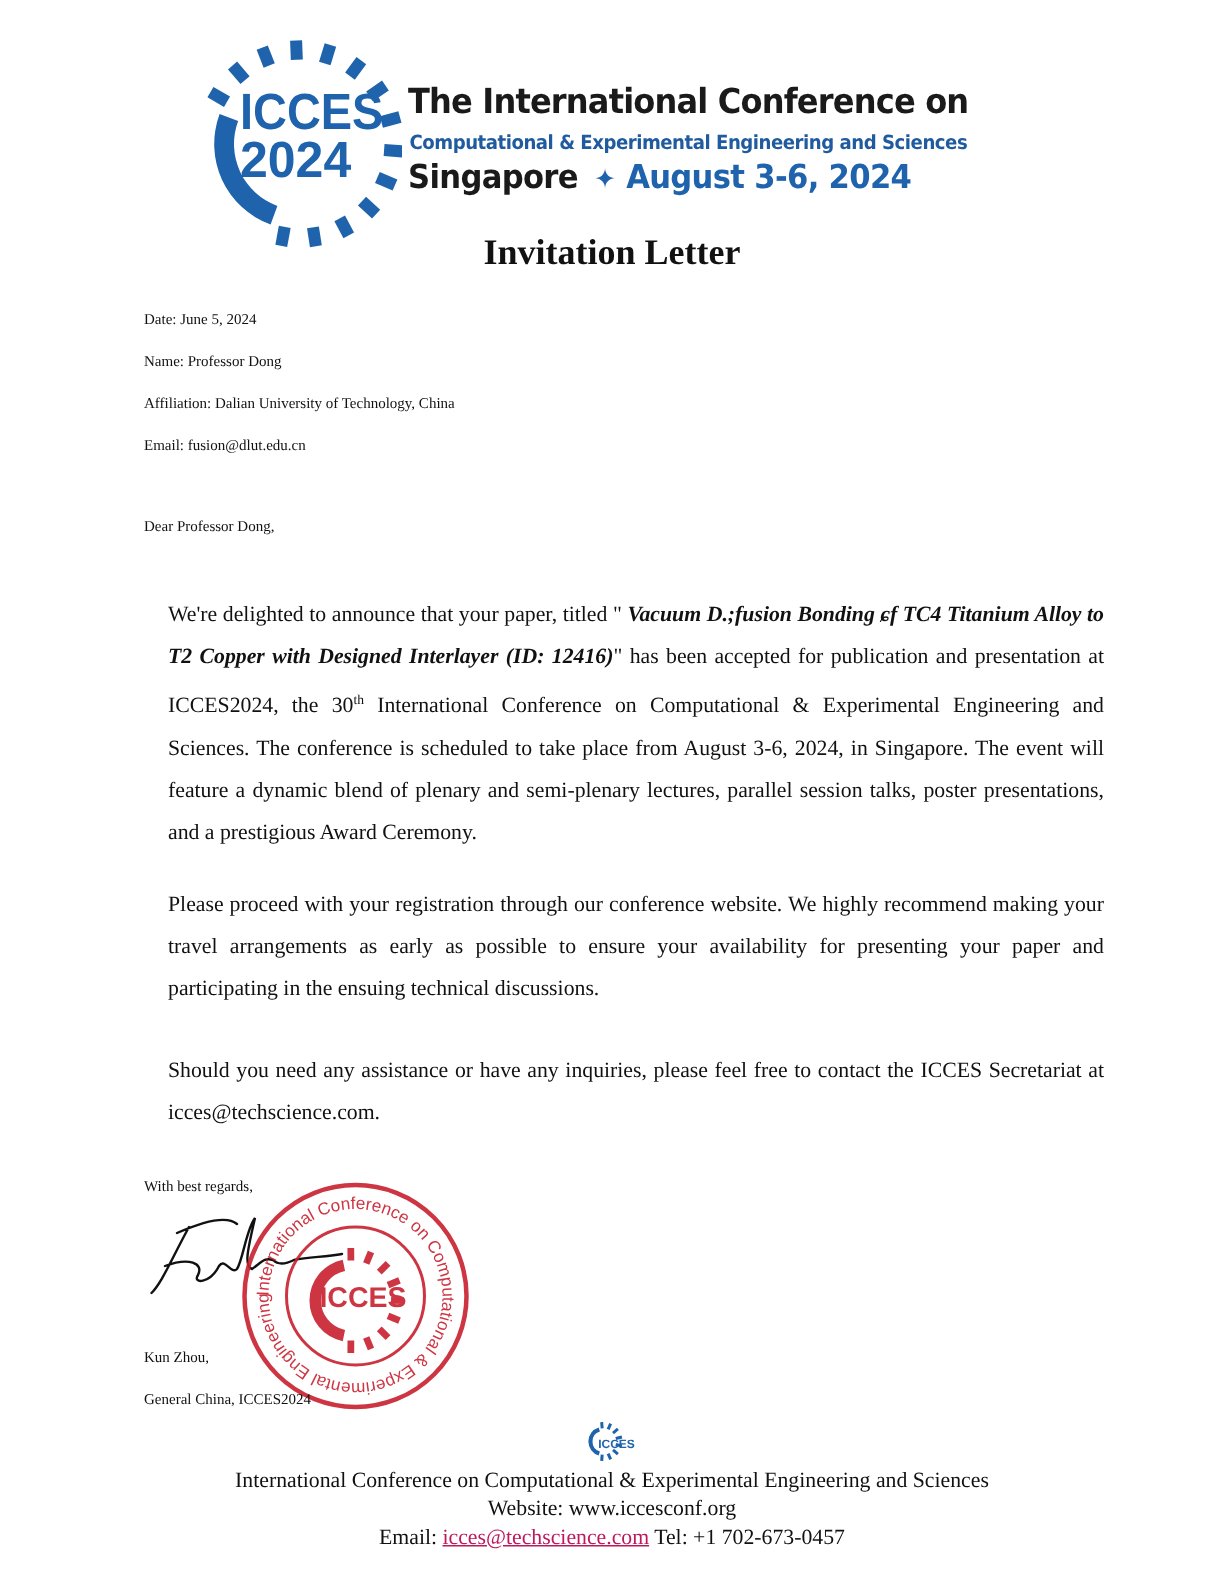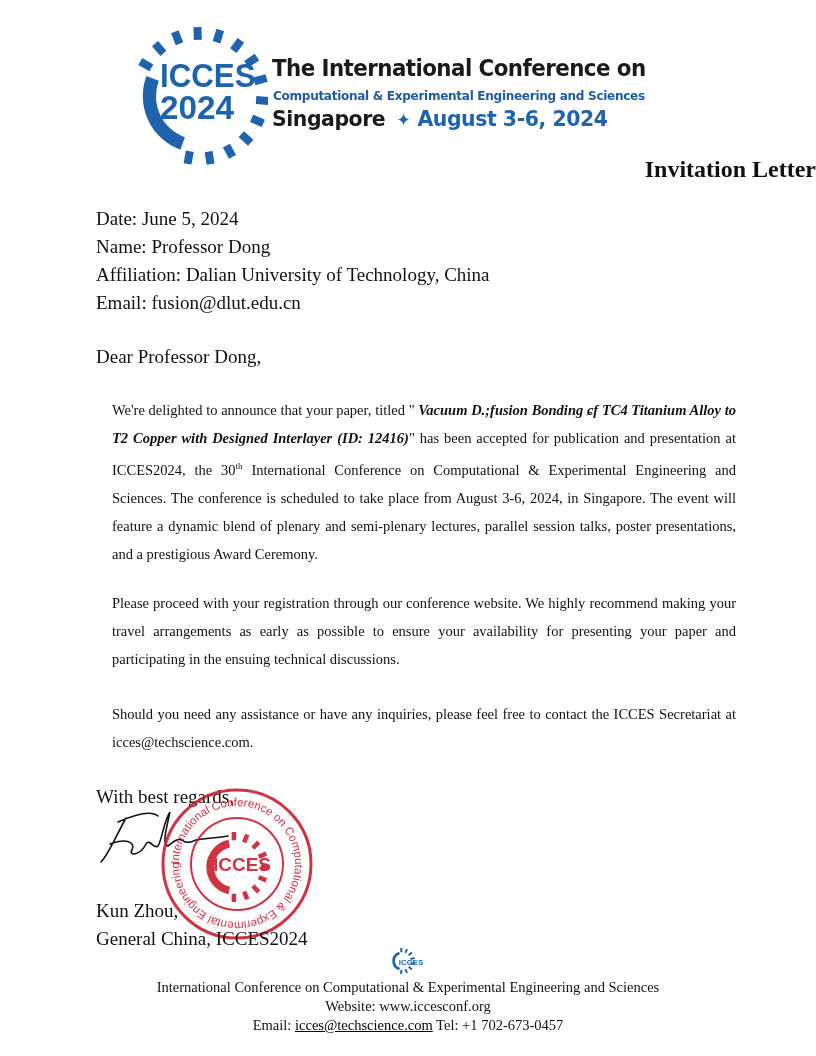--- a/index.html
+++ b/index.html
@@ -16,32 +16,32 @@
   #hdr-line1 { left: 272px; top: 55px; font-family: "DejaVu Sans", sans-serif; font-weight: bold; font-size: 23px;
                color: #1a1a1a; letter-spacing: -0.6px; transform: scaleX(0.93); transform-origin: left top; white-space: nowrap; }
   #hdr-line2 { left: 273px; top: 88px; font-family: "DejaVu Sans", sans-serif; font-weight: bold; font-size: 13px;
                color: #1f5b9e; letter-spacing: -0.35px; transform: scaleX(0.93); transform-origin: left top; white-space: nowrap; }
   #hdr-line3 { left: 272px; top: 106px; white-space: nowrap; font-family: "DejaVu Sans", sans-serif; font-weight: bold; font-size: 22px;
                letter-spacing: -0.5px; transform: scaleX(0.93); transform-origin: left top; }
   #hdr-city { color: #1a1a1a; }
   #hdr-diamond { color: #1f63ad; margin: 0 8px 0 12px; font-size: 18px; }
   #hdr-dates { color: #1f63ad; }
 
-  #title { left: 0; width: 816px; top: 156px; text-align: right; font-size: 24px; font-weight: bold; }
+  #title { left: 0; width: 816px; top: 156px; text-align: center; font-size: 24px; font-weight: bold; }
 
-  .line { left: 96px; font-size: 19px; white-space: nowrap; }
+  .line { left: 96px; font-size: 10px; white-space: nowrap; }
   .para { left: 112px; width: 624px; font-size: 14.5px; line-height: 28px; text-align: justify; }
   .para i b, .para b i { font-weight: bold; }
 
   #stamp { left: 160px; top: 787px; width: 154px; height: 154px; opacity: 0.9; }
   #signature { left: 96px; top: 800px; width: 140px; height: 70px; }
 
   #footer-logo { left: 388px; top: 948px; width: 40px; height: 26px; }
   .foot { left: 0; width: 816px; text-align: center; font-size: 14.5px; white-space: nowrap; }
-  .link { color: #000000; text-decoration: underline; }
+  .link { color: #be185d; text-decoration: underline; }
 </style>
 </head>
 <body>
 
 <svg id="logo-gear" class="abs" viewBox="0 0 150 140">
   <g id="gear-teeth" fill="#1f63ad">
       <path d="M28.39924102486119,50.03005665283257 A57.2,57.2 0 0,0 62.38624541354818,123.73211917487008 L66.91249647196014,111.33239936528467 A44,44 0 0,1 40.76864694220092,54.63850511756352 Z"></path>
       <rect x="21.421299307909237" y="34.64033815047038" width="12.799999999999997" height="8" transform="rotate(-149.93692569065433 27.821299307909236 38.64033815047038)"></rect>
       <rect x="34.7965561070904" y="18.525386083948206" width="12.799999999999997" height="8" transform="rotate(-130.67837394841487 41.1965561070904 22.525386083948206)"></rect>
       <rect x="52.738550541595714" y="7.7238116495182325" width="12.799999999999997" height="8" transform="rotate(-111.41982220617535 59.13855054159571 11.723811649518233)"></rect>

